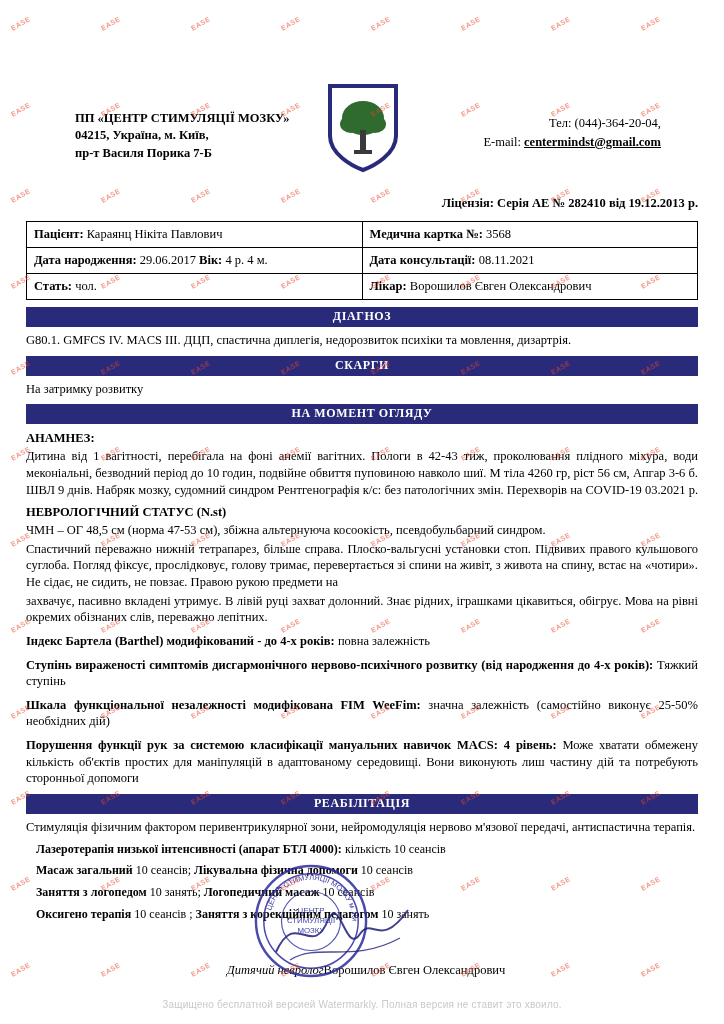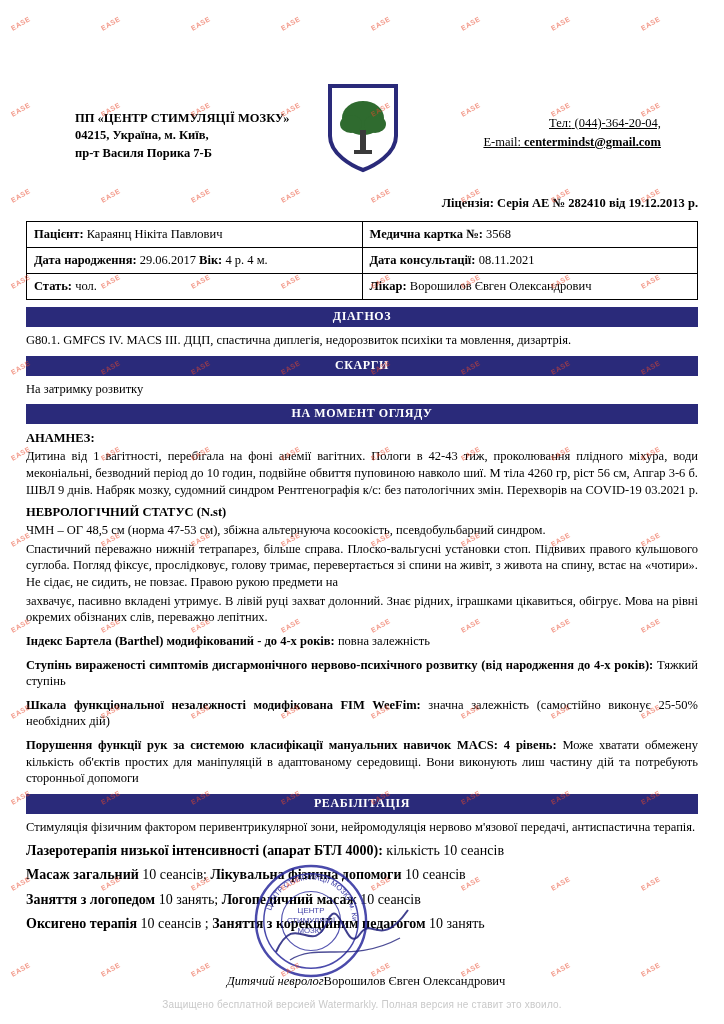--- a/index.html
+++ b/index.html
@@ -79,21 +79,20 @@
     justify-content: center;
     padding-top: 4px;
   }
   .contacts {
     font-family: "Liberation Serif", serif;
     font-size: 12.5px;
     line-height: 1.5;
     text-align: right;
     width: 250px;
     padding-top: 36px;
-    text-decoration: underline;
   }
   .contacts .email-val {
     font-weight: bold;
     color: #000000;
     text-decoration: underline;
   }
 
   .license {
     text-align: right;
     padding: 22px 26px 0 0;
@@ -149,22 +148,22 @@
 
   .item {
     margin: 7px 26px 0 26px;
     font-size: 12.5px;
     line-height: 1.33;
     text-align: justify;
   }
   .item .k { font-weight: bold; }
 
   .rehab-item {
-    margin: 6px 26px 0 26px;
-    font-size: 14px;
+    margin: 6px 26px 0 36px;
+    font-size: 12px;
     line-height: 1.33;
   }
   .rehab-item .k { font-weight: bold; }
 
   
   .sign-row {
     display: flex;
     justify-content: center;
     margin: 40px 40px 0 48px;
     font-size: 12.5px;

